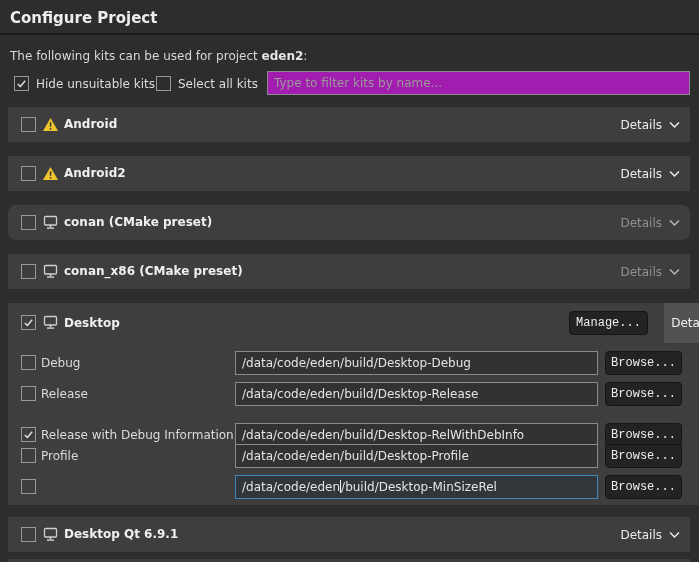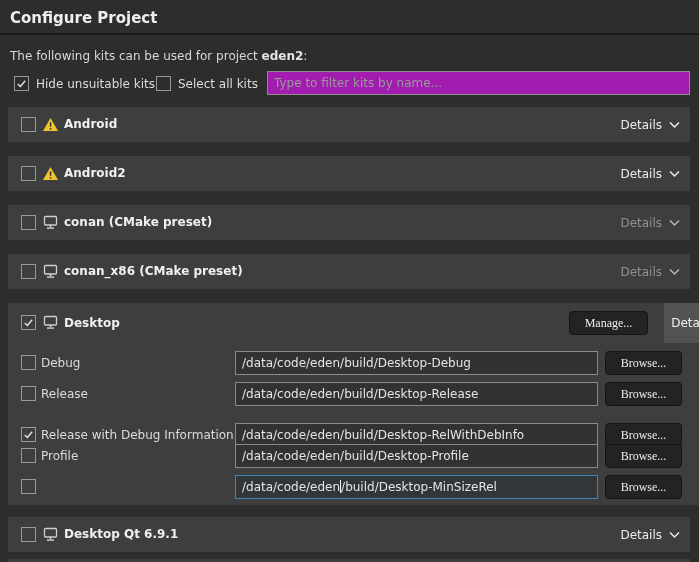--- a/index.html
+++ b/index.html
@@ -71,21 +71,21 @@
   .details-btn{
     position:absolute;right:0;top:0;width:74px;height:40px;
     background:#525252;display:flex;align-items:center;justify-content:center;
     gap:7px;font-size:12px;color:#f0f0f0;
   }
   .btn{
     box-sizing:border-box;height:24px;
     background:#232323;border:1px solid #151515;border-radius:4px;
     color:#eeeeee;font-size:12px;
     display:flex;align-items:center;justify-content:center;
-    font-family:Liberation Serif, serif;
+    font-family:Liberation Mono, monospace;
   }
   .manage-btn{position:absolute;right:90px;top:8px;width:79px;}
 
   .cfg-row{position:absolute;left:0;width:100%;height:24px;}
   .cfg-row .cb{position:absolute;left:13px;top:4px;}
   .cfg-label{position:absolute;left:33px;top:0;line-height:24px;font-size:12px;color:#dcdcdc;white-space:nowrap;}
   .path-input{
     position:absolute;left:227px;top:0;width:363px;height:24px;box-sizing:border-box;
     background:#323232;border:1px solid #8a8a8a;
     color:#e4e4e4;font-size:12px;padding:0 6px;outline:none;
@@ -93,21 +93,21 @@
     white-space:nowrap;overflow:hidden;
   }
   div.path-input{line-height:22px;}
   .path-input.focused{border:1px solid #3d84b8;background:#333639;}
   .caret{display:inline-block;width:1px;height:13px;background:#f2f2f2;vertical-align:-2px;}
   .browse-btn{position:absolute;left:597px;top:0;width:77px;}
 
   .cfg-r0{top:48px;} .cfg-r1{top:79px;} .cfg-r2{top:120px;} .cfg-r3{top:141px;} .cfg-r4{top:172px;}
 
   .row-android{top:107px;} .row-android2{top:156px;}
-  .row-conan{top:205px;} .row-conanx86{top:254px;}
+  .row-conan{top:205px;border-radius:8px;} .row-conanx86{top:254px;}
   .row-desktop{top:303px;} .row-desktopqt{top:517px;}
   .row-sliver{top:559px;height:3px;}
 </style>
 </head>
 <body>
 
 <div class="abs page-title">Configure Project</div>
 <div class="abs title-sep"></div>
 
 <div class="abs intro"><span>The following kits can be used for project </span><b>eden2</b><span>:</span></div>

